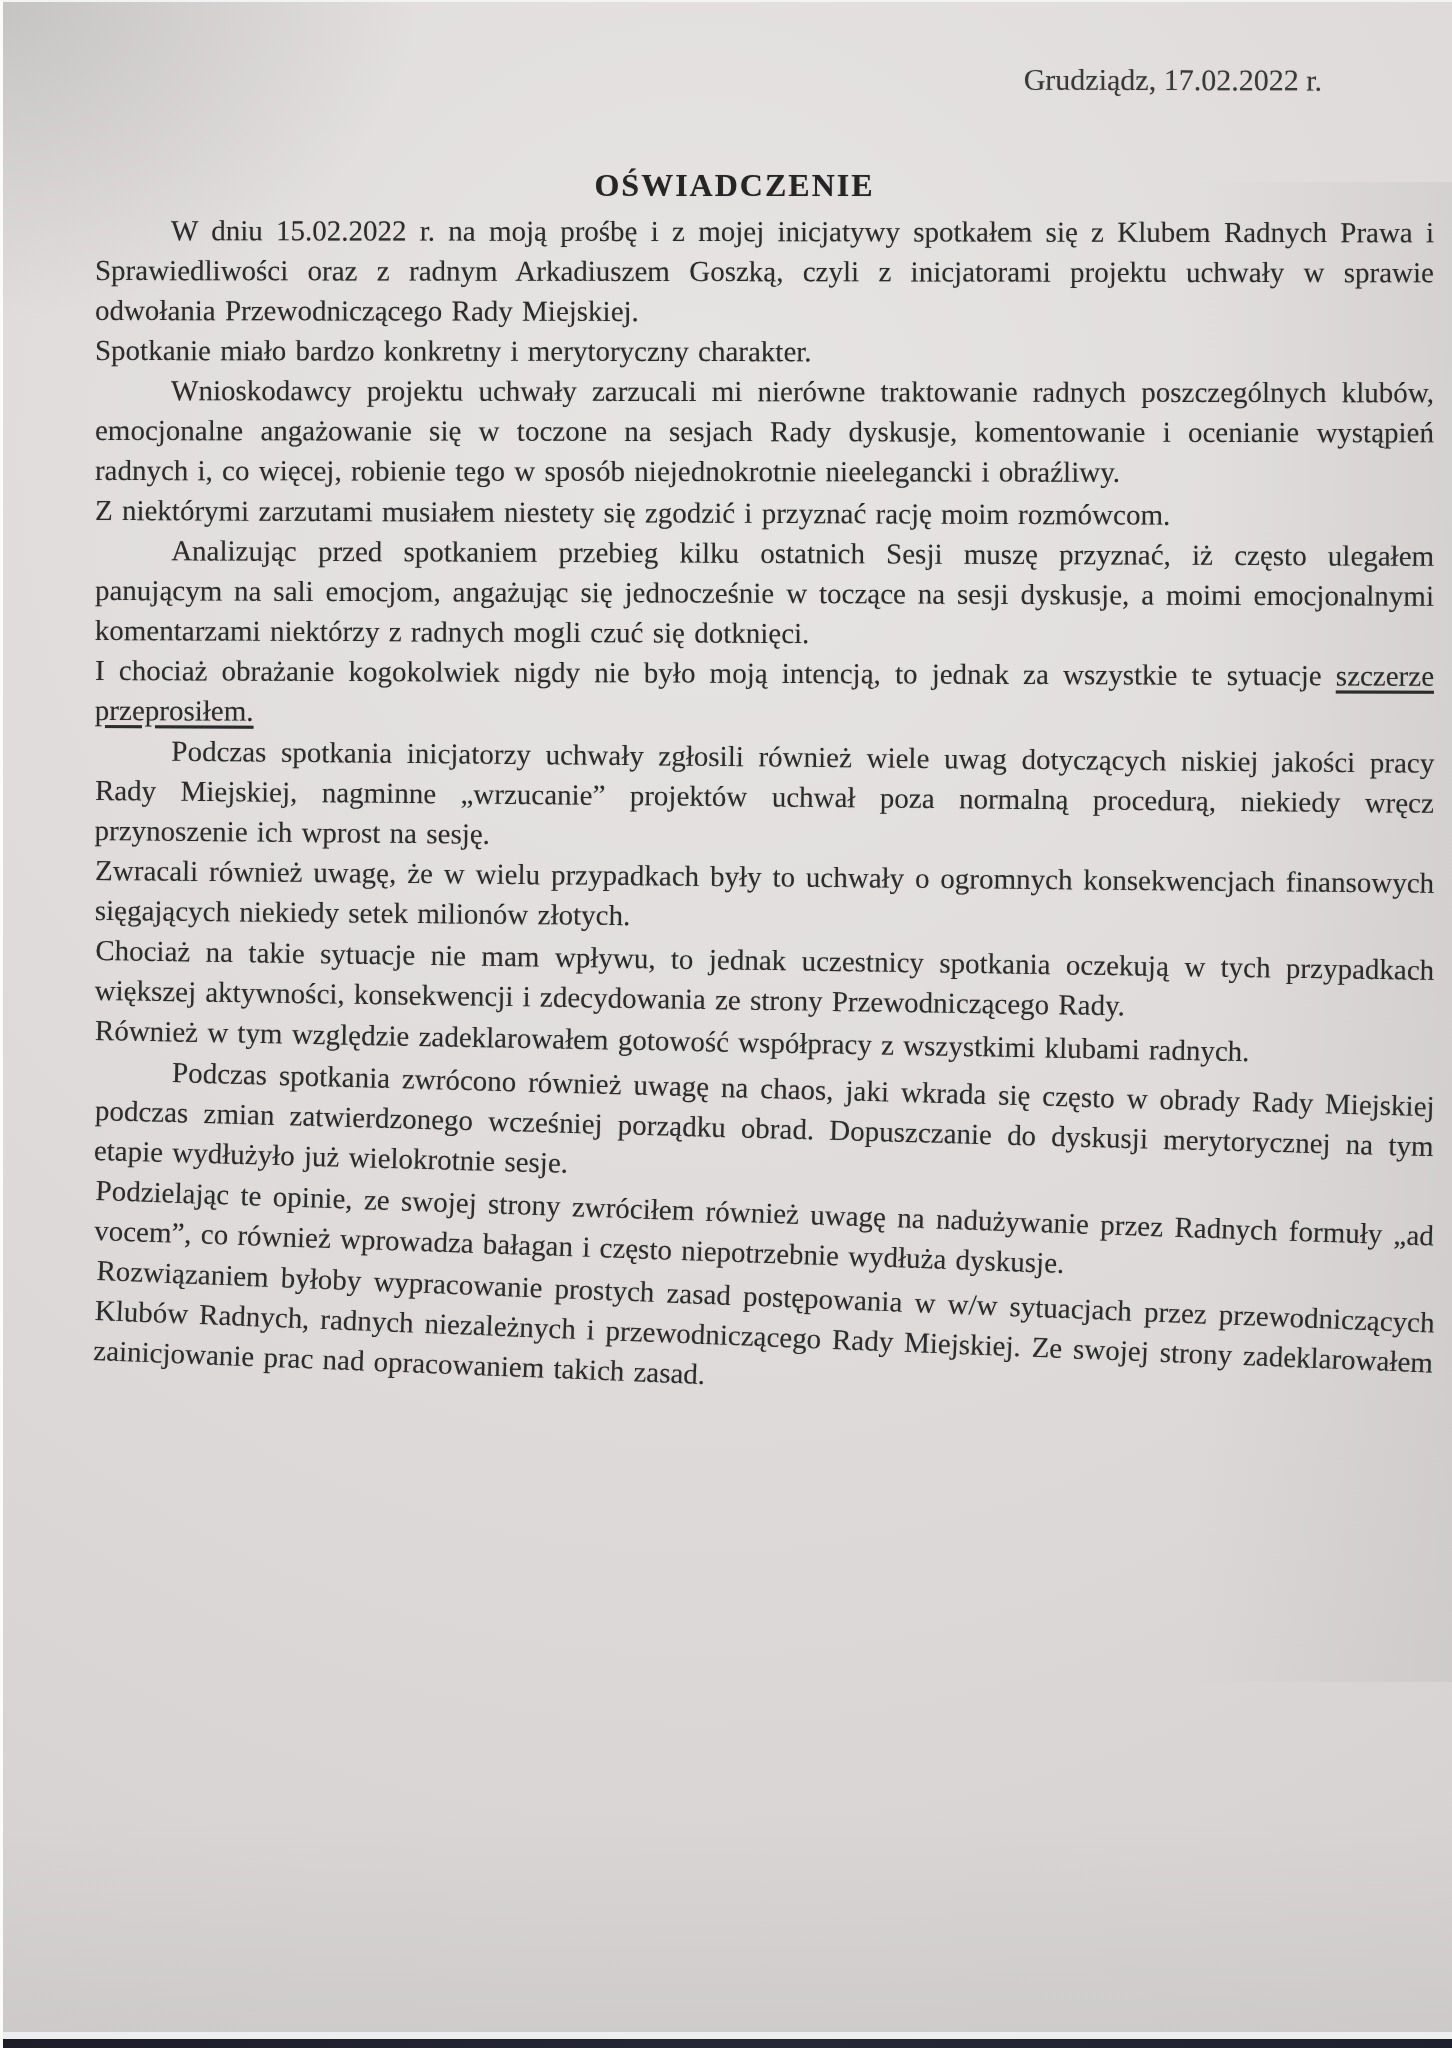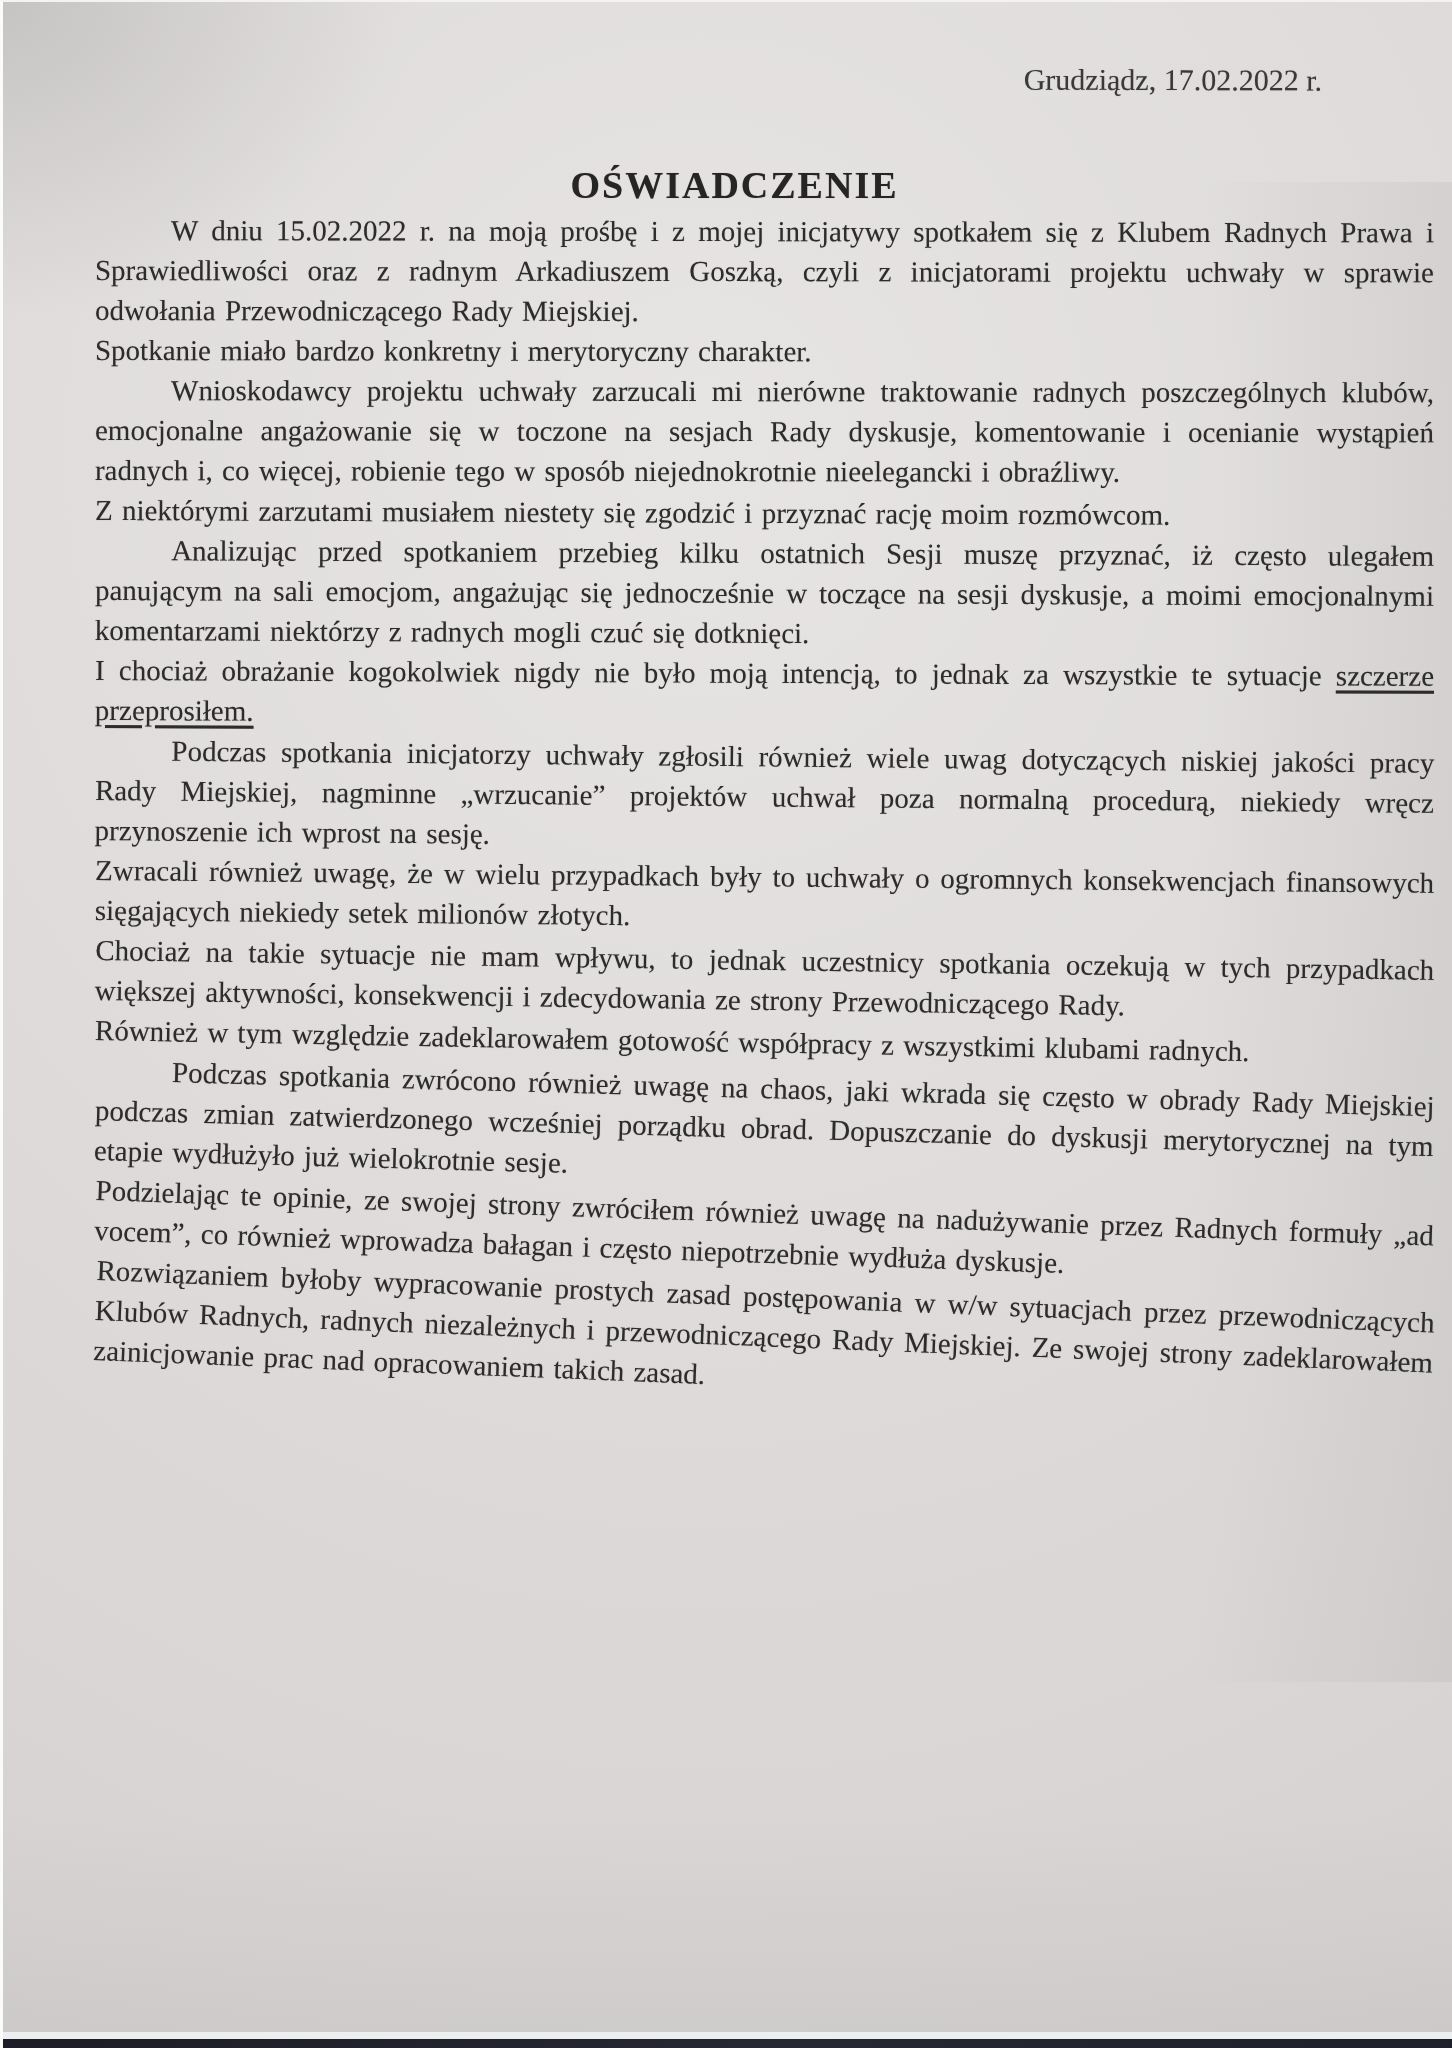--- a/index.html
+++ b/index.html
@@ -61,21 +61,21 @@
     padding-right: 112px;
     font-size: 30px;
     line-height: 34px;
     color: #3a3939;
     transform: rotate(0.15deg);
   }
 
   .title {
     margin: 64px 60px 0 0;
     text-align: center;
-    font-size: 38px;
+    font-size: 32px;
     font-weight: bold;
     letter-spacing: 2px;
     line-height: 50px;
     color: #262525;
   }
 
   p.para {
     margin: 0;
     font-size: 29px;
     line-height: 40px;

